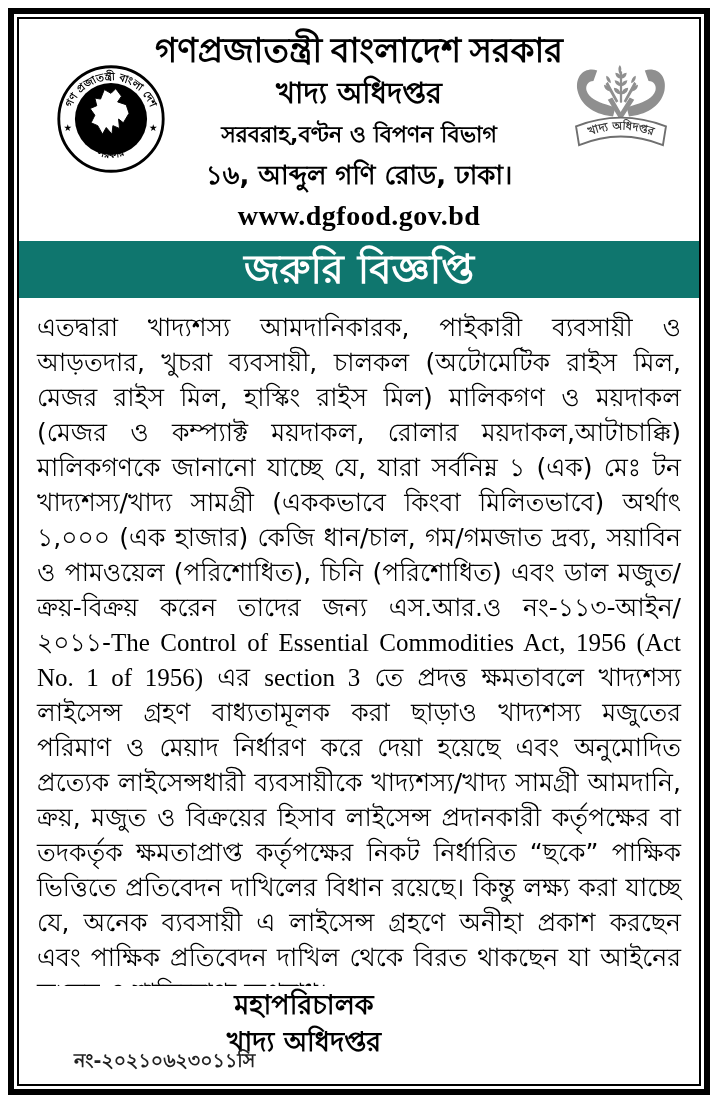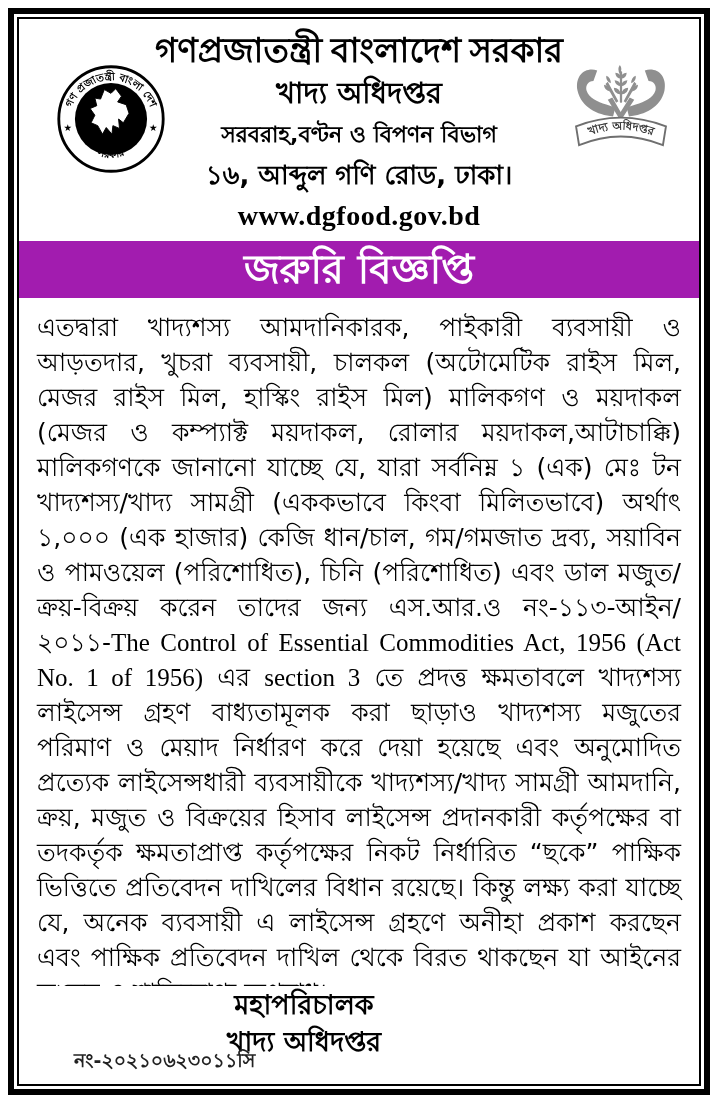--- a/index.html
+++ b/index.html
@@ -71,21 +71,21 @@
     justify-content: space-between;
     align-items: baseline;
     padding: 2px 14px 8px 14px;
     font-size: 20px;
     font-weight: bold;
     white-space: nowrap;
   }
 
   
   .banner {
-    background: #a21caf;
+    background: #0f766e;
     color: #ffffff;
     text-align: center;
     font-size: 40px;
     font-weight: bold;
     line-height: 57px;
     height: 57px;
     overflow: hidden;
   }
 
   

